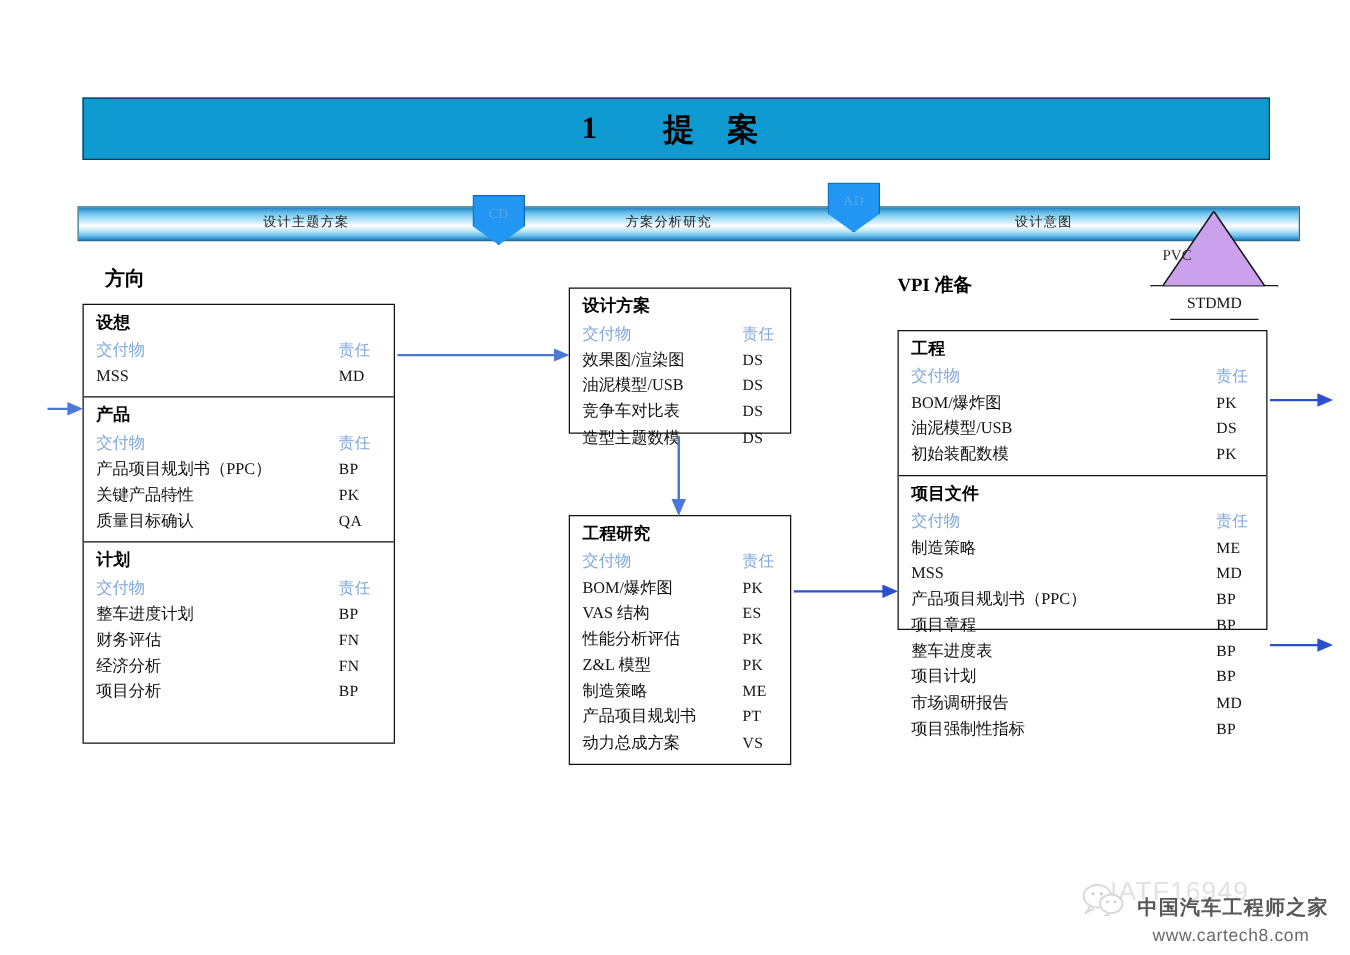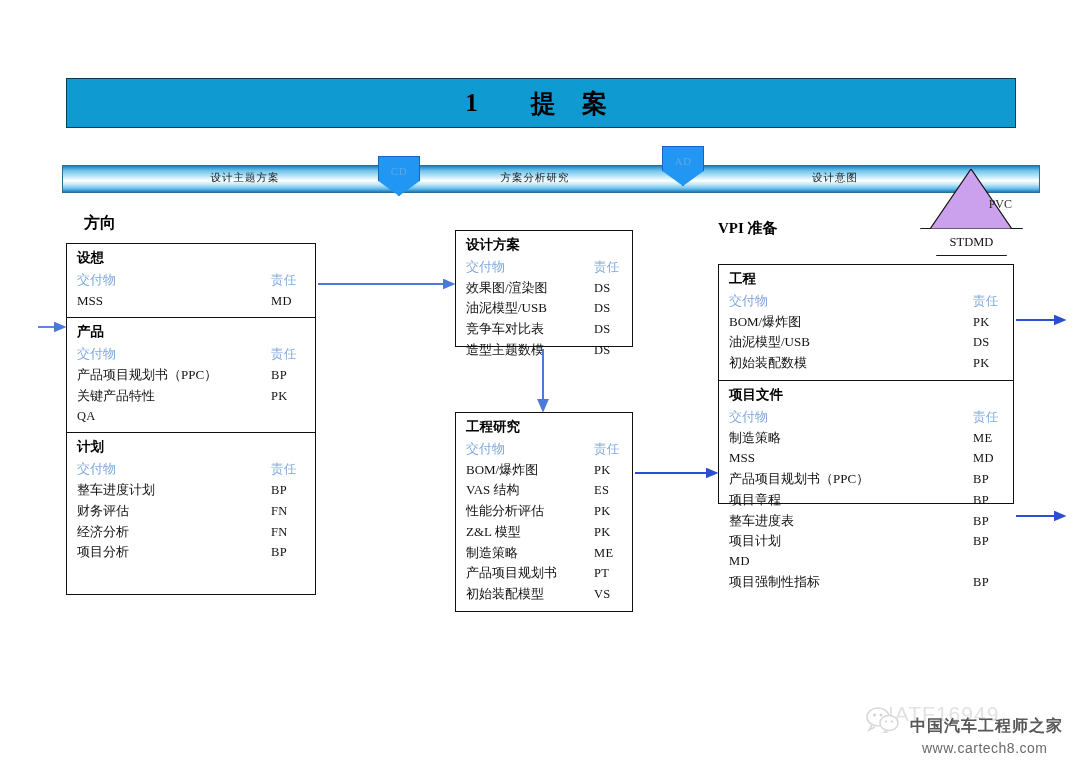--- a/index.html
+++ b/index.html
@@ -114,21 +114,21 @@
     position: absolute;
     inset: 0;
     background: #cba0ec;
     border: 0;
     clip-path: polygon(50% 0, 100% 100%, 0 100%);
   }
   .pvc-tri .tri-label {
     position: absolute;
     left: 0; right: 0;
     top: 28px;
-    text-align: right;
+    text-align: left;
     font-size: 12px;
     color: #2a2a2a;
     z-index: 2;
   }
   .stdmd-trap {
     position: absolute;
     left: 920px;
     top: 228px;
     width: 103px;
     height: 28px;
@@ -330,20 +330,21 @@
         </div>
         <div class="row">
           <span class="label">产品项目规划书（PPC）</span>
           <span class="owner" style="min-width: 34px;">BP</span>
         </div>
         <div class="row">
           <span class="label">关键产品特性</span>
           <span class="owner" style="min-width: 34px;">PK</span>
         </div>
         <div class="row">
+          <span class="label">质量目标确认</span>
           <span class="owner" style="min-width: 34px;">QA</span>
         </div>
       </div>
       <div class="section rows-grid">
         <div class="sec-title">计划</div>
         <div class="row head">
           <span class="label">交付物</span>
           <span class="owner" style="min-width: 34px;">责任</span>
         </div>
         <div class="row">
@@ -416,21 +417,21 @@
         </div>
         <div class="row">
           <span class="label">制造策略</span>
           <span class="owner" style="min-width: 28px;">ME</span>
         </div>
         <div class="row">
           <span class="label">产品项目规划书</span>
           <span class="owner" style="min-width: 28px;">PT</span>
         </div>
         <div class="row">
-          <span class="label">初始装配模型</span>
+          <span class="label">动力总成方案</span>
           <span class="owner" style="min-width: 28px;">VS</span>
         </div>
       </div>
     </div>
 
   <div class="box" id="box-right">
       <div class="section rows-grid">
         <div class="sec-title">工程</div>
         <div class="row head">
           <span class="label">交付物</span>
@@ -473,20 +474,21 @@
         </div>
         <div class="row">
           <span class="label">整车进度表</span>
           <span class="owner" style="min-width: 30px;">BP</span>
         </div>
         <div class="row">
           <span class="label">项目计划</span>
           <span class="owner" style="min-width: 30px;">BP</span>
         </div>
         <div class="row">
+          <span class="label">市场调研报告</span>
           <span class="owner" style="min-width: 30px;">MD</span>
         </div>
         <div class="row">
           <span class="label">项目强制性指标</span>
           <span class="owner" style="min-width: 30px;">BP</span>
         </div>
       </div>
     </div>
 
   <svg class="arrow-svg">

